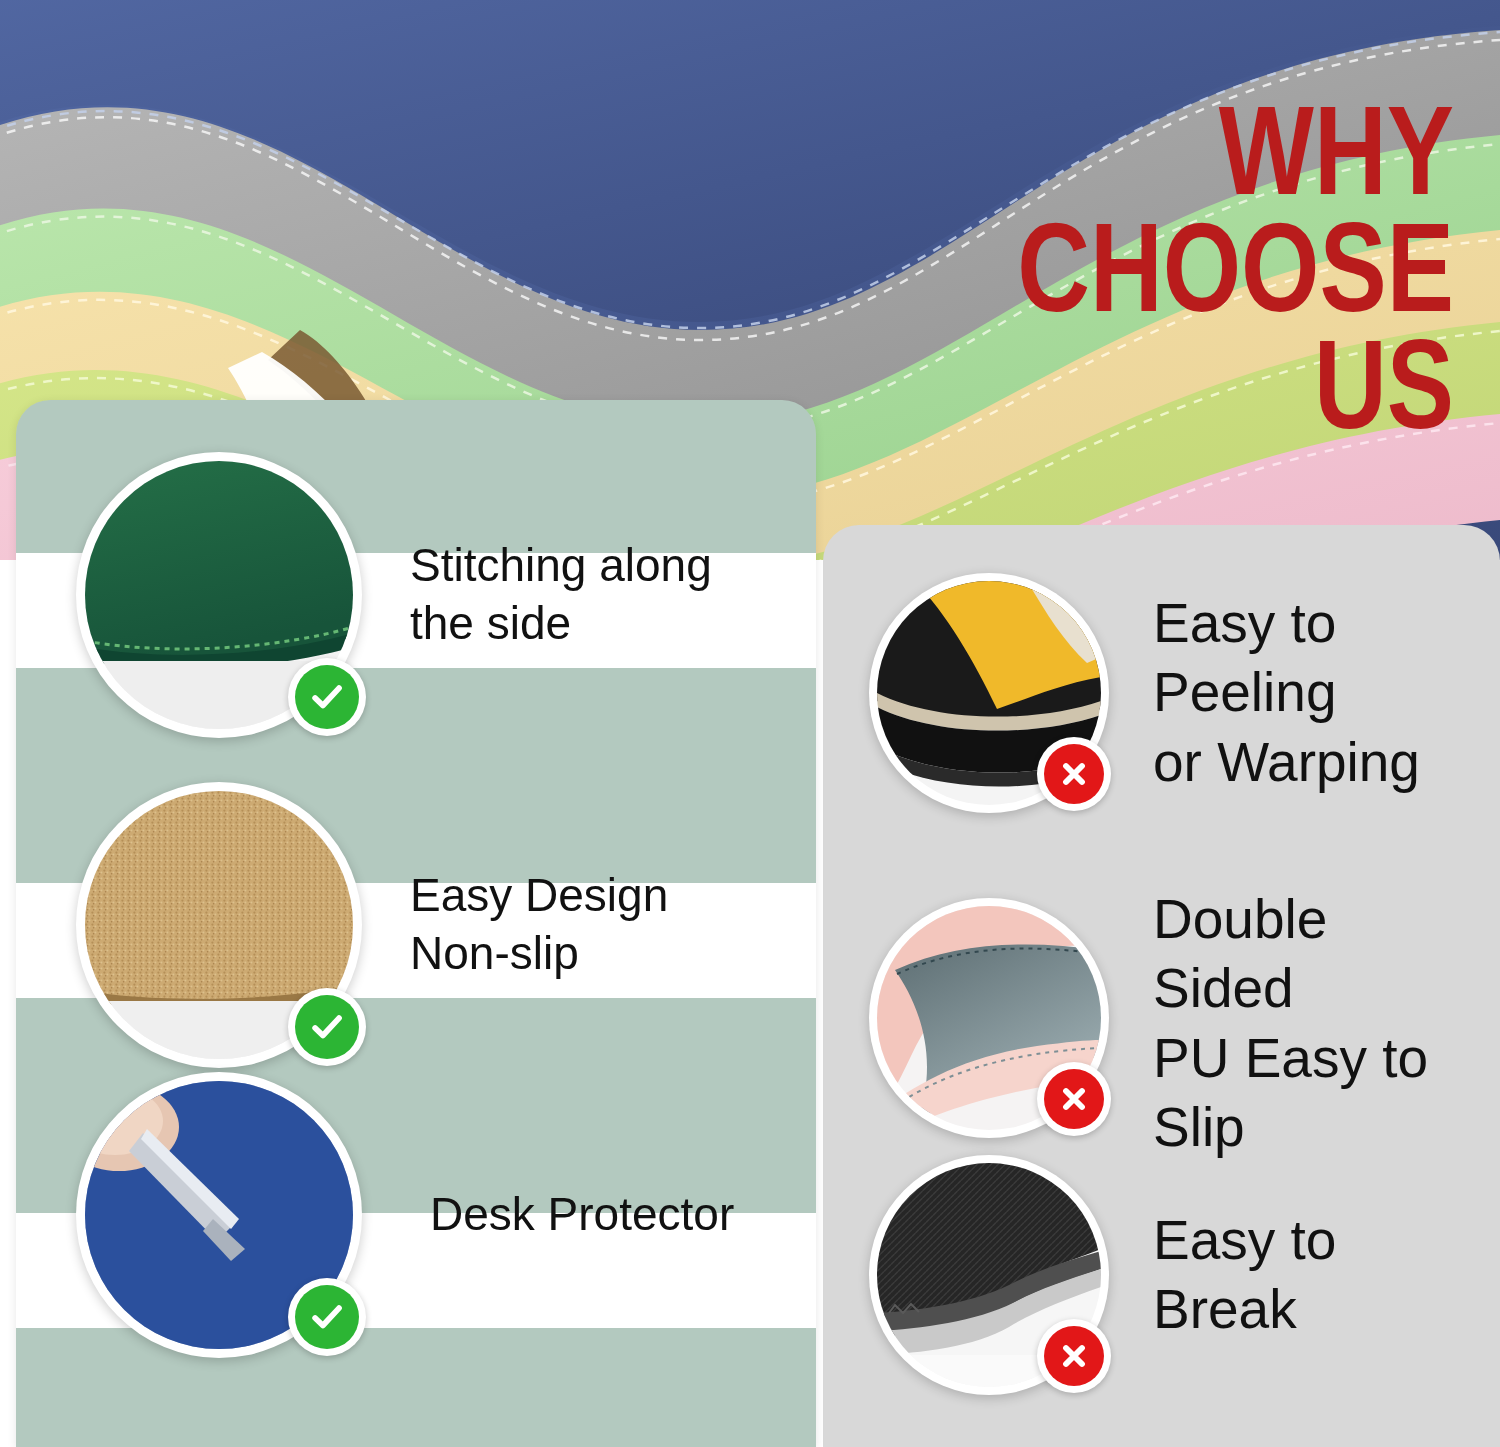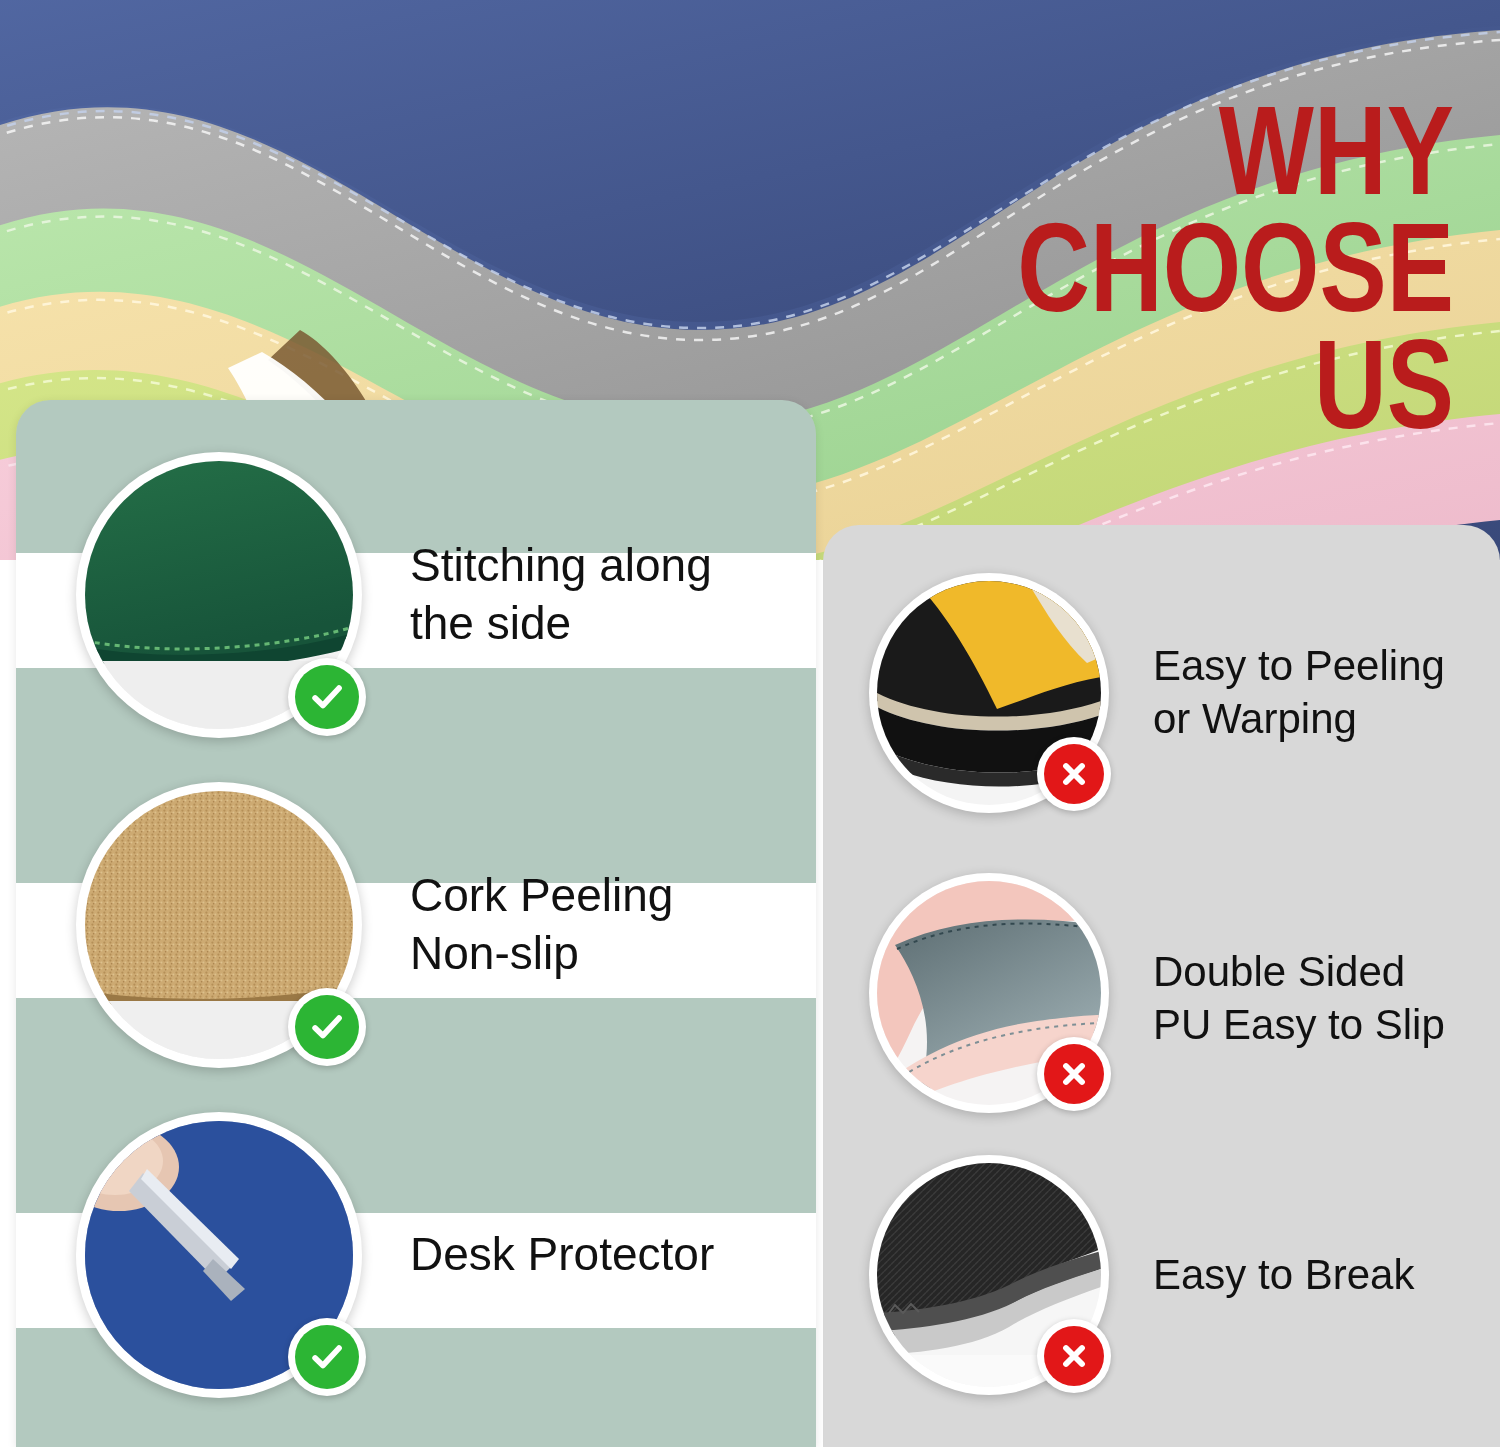--- a/index.html
+++ b/index.html
@@ -58,21 +58,21 @@
   }
   .badge .core{border-radius:50%;display:flex;align-items:center;justify-content:center;}
   .badge.ok .core{background:#2cb534;}
   .badge.no .core{background:#e21718;}
 
   .label{
     color:#111;line-height:1.26;white-space:pre-line;
     font-weight:400;
   }
   .pros .label{font-size:46px;}
-  .cons .label{font-size:42px;}
+  .cons .label{font-size:55px;}
 </style>
 </head>
 <body>
 
 <div class="stage">
 
   <div class="hero">
     <svg viewBox="0 0 1500 560" preserveAspectRatio="none">
       <defs>
         <linearGradient id="gBlue" x1="0" y1="0" x2="1" y2="1">
@@ -199,25 +199,25 @@
           </div>
         </div>
         <div class="badge ok" style="right:-4px;bottom:2px;width:78px;height:78px;">
           <div class="core" style="width:64px;height:64px;">
             <svg width="38" height="38" viewBox="0 0 24 24">
               <path d="M4.5 12.6 L9.4 17.4 L19.6 6.4" fill="none" stroke="#fff" stroke-width="3.6" stroke-linecap="round" stroke-linejoin="round"></path>
             </svg>
           </div>
         </div>
       </div>
-      <div class="label" style="margin-left:48px;">Cork Peeling
+      <div class="label" style="margin-left:48px;">Easy Design
 Non-slip</div>
     </div>
 
-    <div class="row" style="left:60px;top:712px;width:720px;">
+    <div class="row" style="left:60px;top:672px;width:720px;gap:20px;">
       <div class="thumb">
         <div class="disc" style="width:286px;height:286px;">
           <div class="inner" style="left:9px;top:9px;width:268px;height:268px;">
             <svg width="268" height="268" viewBox="0 0 268 268">
               <rect width="268" height="268" fill="#2a4f9b"></rect>
               <rect width="268" height="268" fill="#2c529f" opacity=".5"></rect>
               <ellipse cx="34" cy="46" rx="60" ry="44" fill="#e6c6b2"></ellipse>
               <ellipse cx="30" cy="40" rx="48" ry="34" fill="#f0d6c4"></ellipse>
               <path d="M58,52 L150,142 L132,160 L44,70 Z" fill="#c9ced6"></path>
               <path d="M62,48 L154,138 L146,148 L56,58 Z" fill="#e8ecf2"></path>

